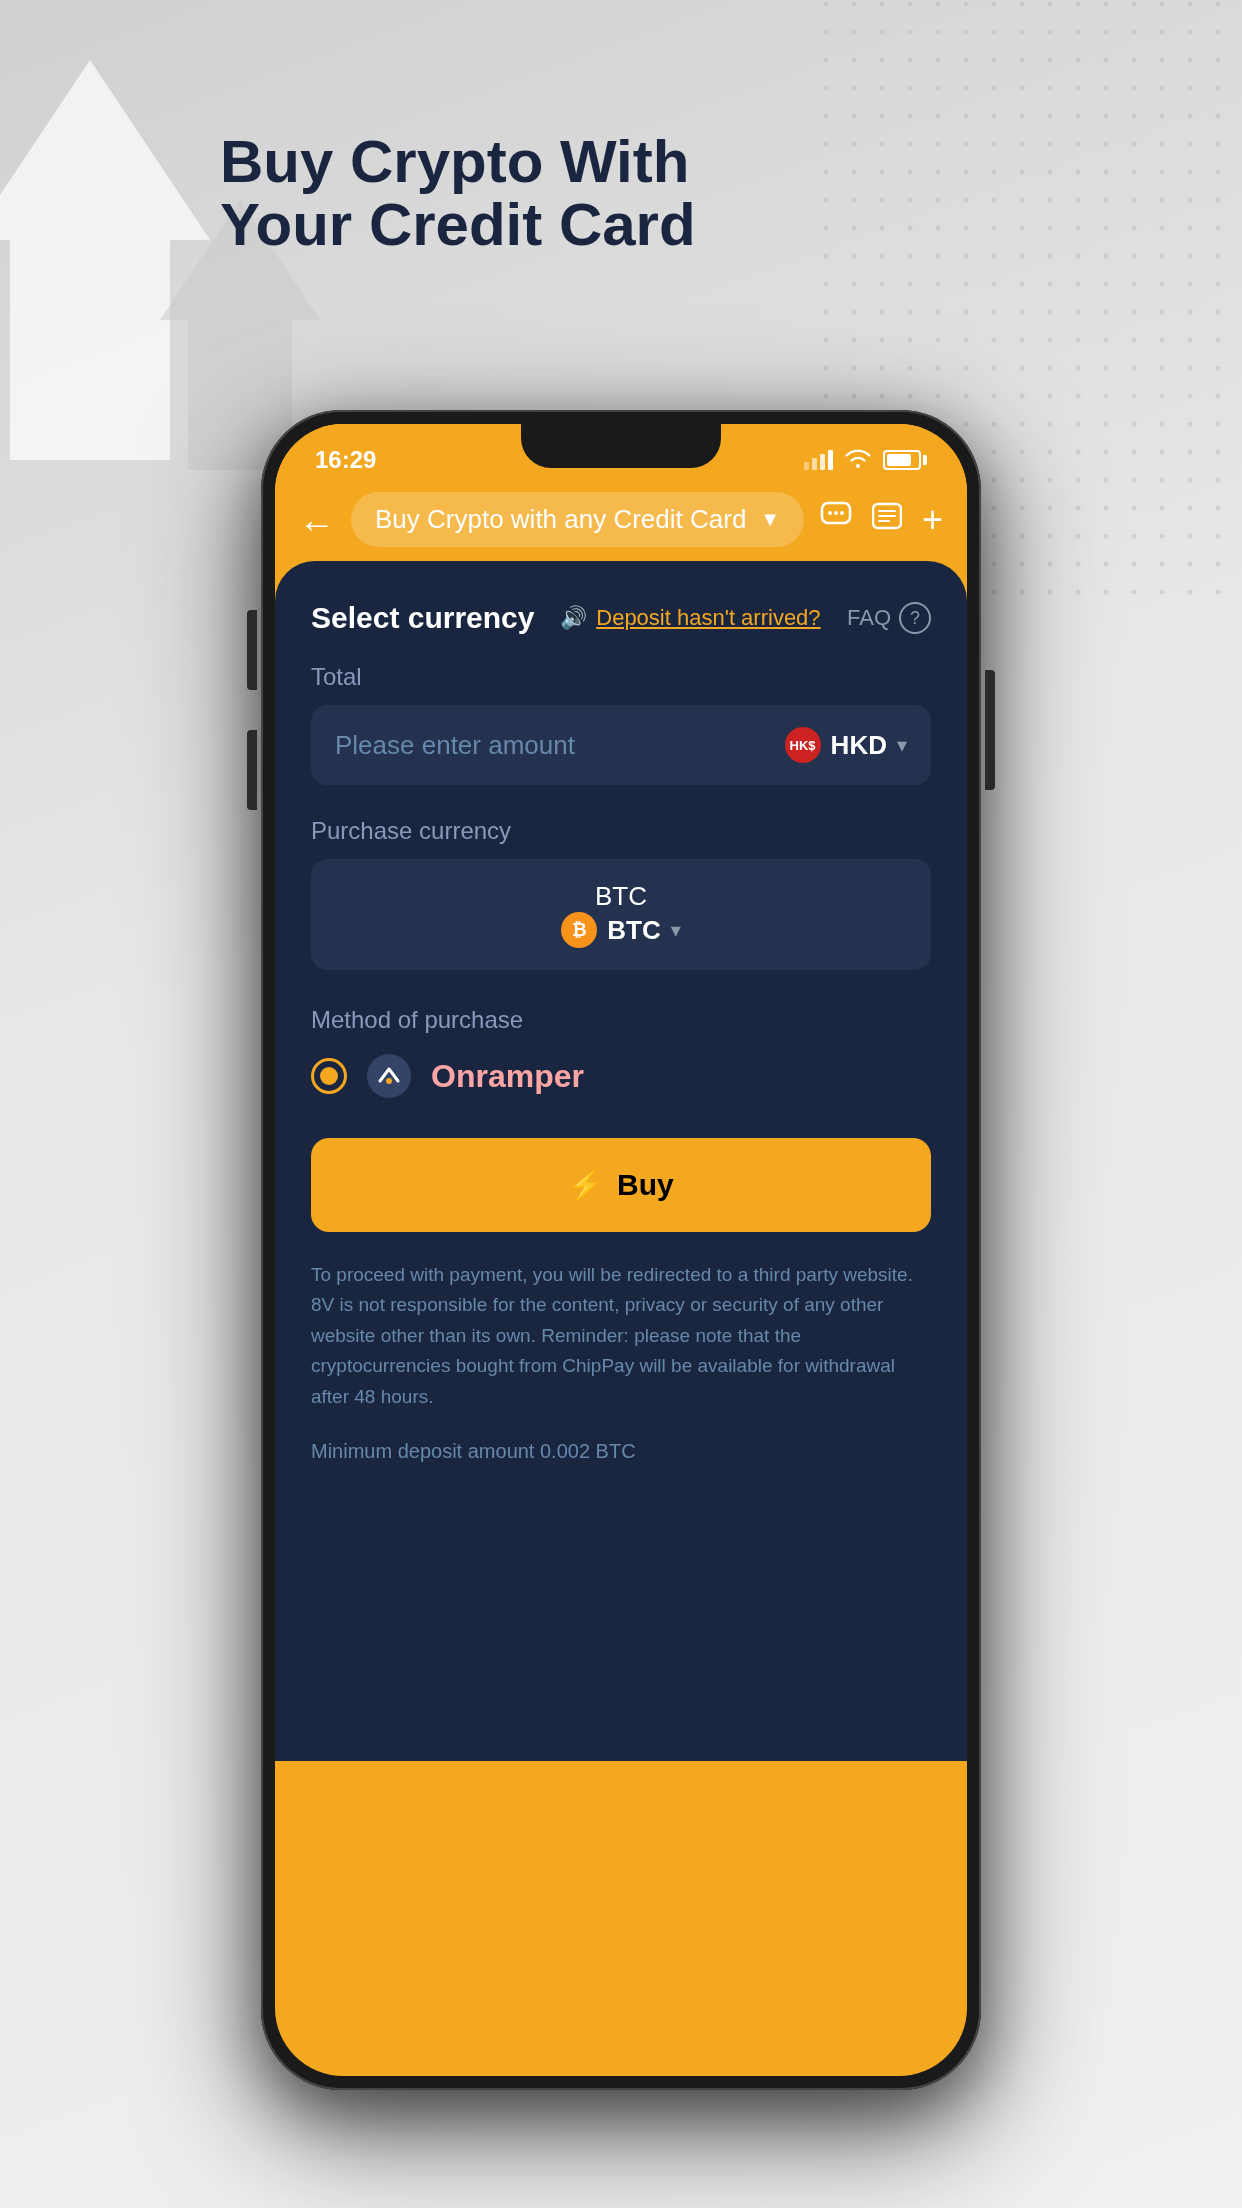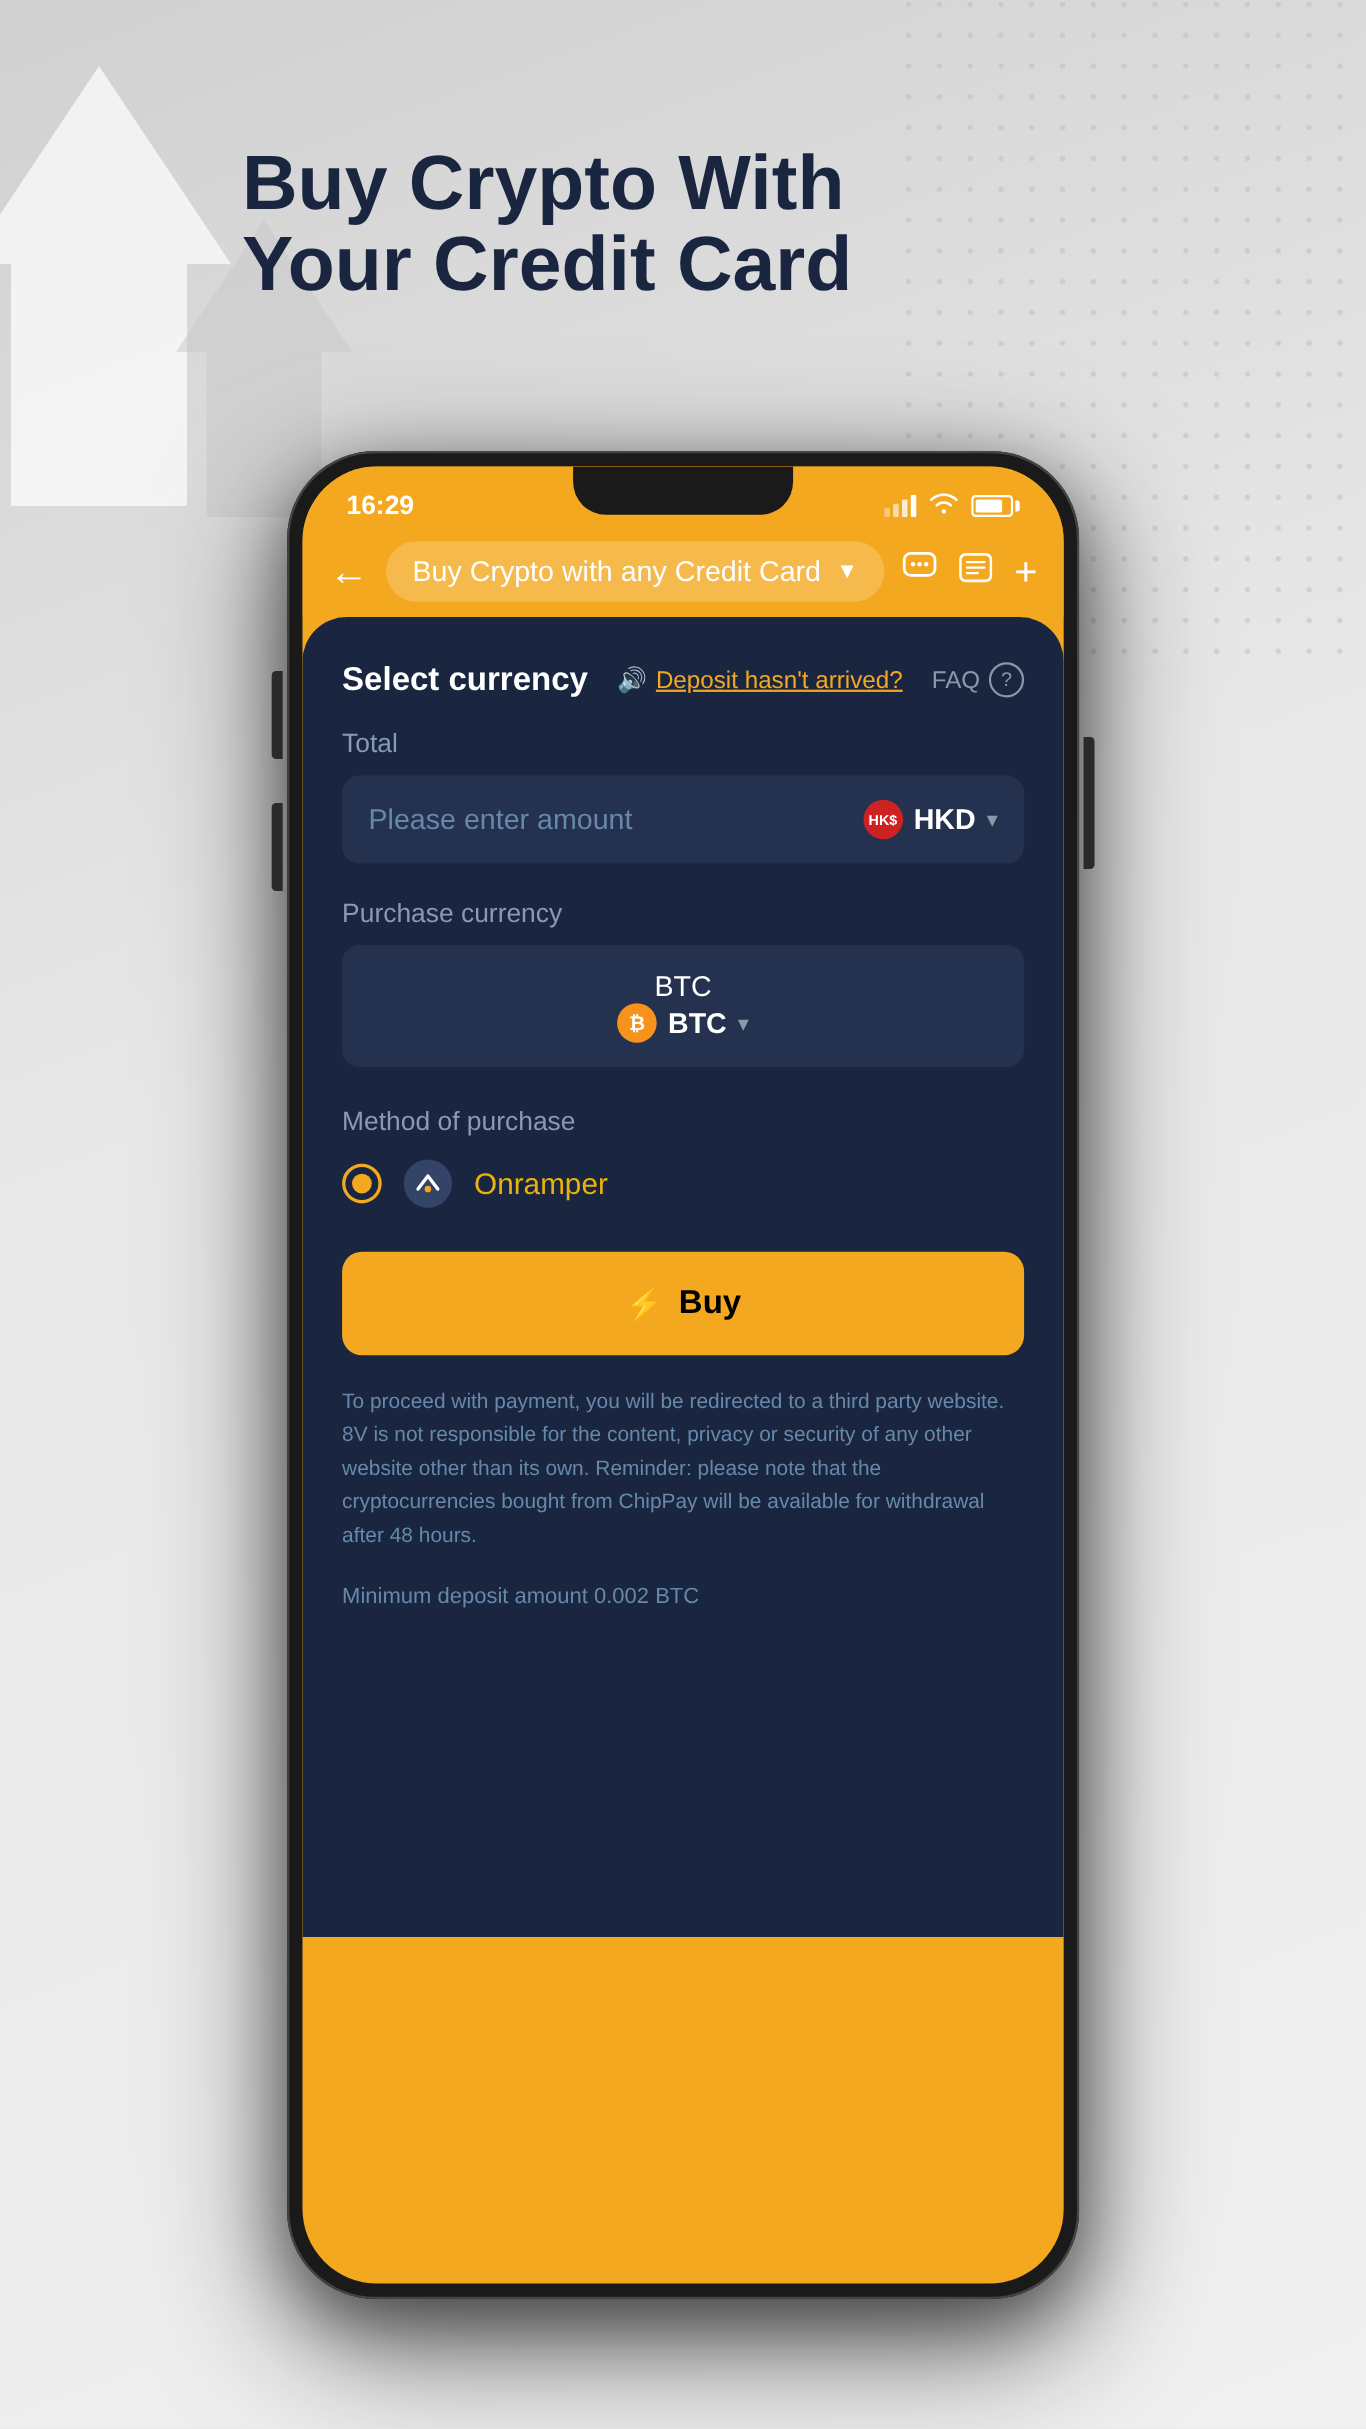--- a/index.html
+++ b/index.html
@@ -60,21 +60,21 @@
       height: 150px;
       background: rgba(200,200,200,0.5);
     }
 
     
     .headline {
       position: absolute;
       top: 130px;
       left: 220px;
       right: 60px;
-      font-size: 70px;
+      font-size: 60px;
       font-weight: 800;
       color: #1a2640;
       line-height: 1.05;
       z-index: 10;
     }
 
     
     .phone-wrapper {
       position: absolute;
       top: 410px;
@@ -389,23 +389,23 @@
       height: 44px;
       border-radius: 50%;
       background: #334466;
       display: flex;
       align-items: center;
       justify-content: center;
       overflow: hidden;
     }
 
     .method-name {
-      color: #eab308;
-      font-size: 27px;
-      font-weight: 400;
+      color: #fca5a5;
+      font-size: 32px;
+      font-weight: 700;
     }
 
     
     .buy-button {
       width: 100%;
       background: #f4a820;
       border: none;
       border-radius: 18px;
       padding: 30px;
       display: flex;

